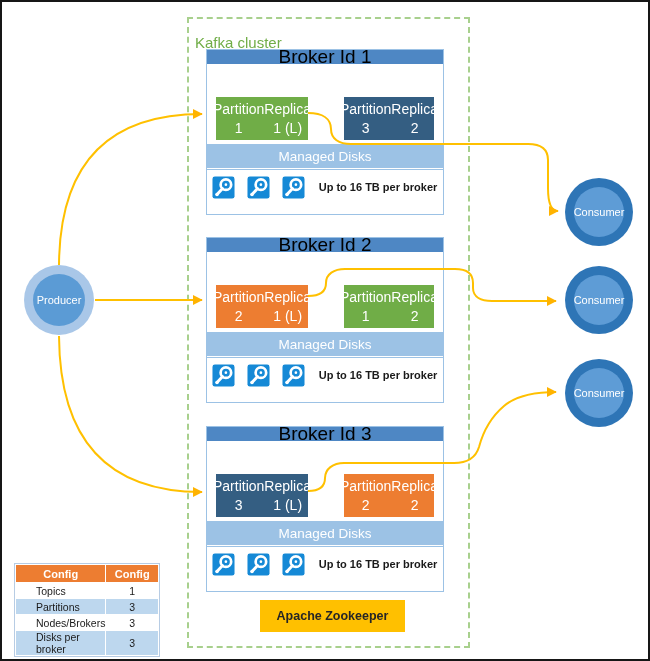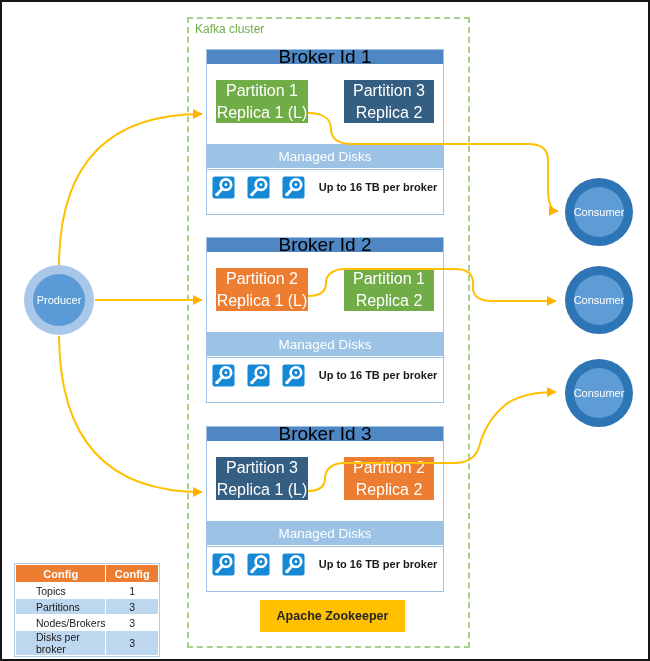--- a/index.html
+++ b/index.html
@@ -8,37 +8,37 @@
   .frame {
     position:relative; width:650px; height:661px;
     border:2px solid var(--frame-border); background:#fff; overflow:hidden;
   }
   
   .cluster {
     position:absolute; left:185px; top:15px; width:283px; height:631px;
     border:2px dashed var(--cluster-border); background:transparent;
   }
   .cluster-label {
-    position:absolute; left:193px; top:20px;
-    font-size:12px; color:var(--kafka-green);
+    position:absolute; left:193px; top:32px;
+    font-size:15px; color:var(--kafka-green);
   }
   
   .broker {
     position:absolute; left:204px; width:238px; height:166px;
     border:1px solid var(--box-border); background:#fff; z-index:2;
   }
   .broker-header {
     height:14px; background:var(--header-blue); color:#000000;
     display:flex; align-items:center; justify-content:center; font-size:19px;
   }
   .broker-body { position:relative; height:80px; background:#fff; }
   .partition {
-    position:absolute; top:16px; height:43px; color:#fff;
-    display:flex; flex-direction:column; align-items:center; justify-content:center;
-    text-align:center; font-size:16px; line-height:1.35;
+    position:absolute; top:33px; height:43px; color:#fff;
+    display:flex; flex-direction:row; align-items:center; justify-content:center;
+    text-align:center; font-size:14px; line-height:1.35;
   }
   .p-left  { left:9px;   width:92px; }
   .p-right { left:137px; width:90px; }
   .managed-bar {
     height:24px; background:var(--bar-blue); color:#fff;
     display:flex; align-items:center; justify-content:center; font-size:13.5px;
   }
   .disk-row {
     height:35px; margin:1px 0 0 0; background:#fff;
     border-top:1px solid var(--box-border);

